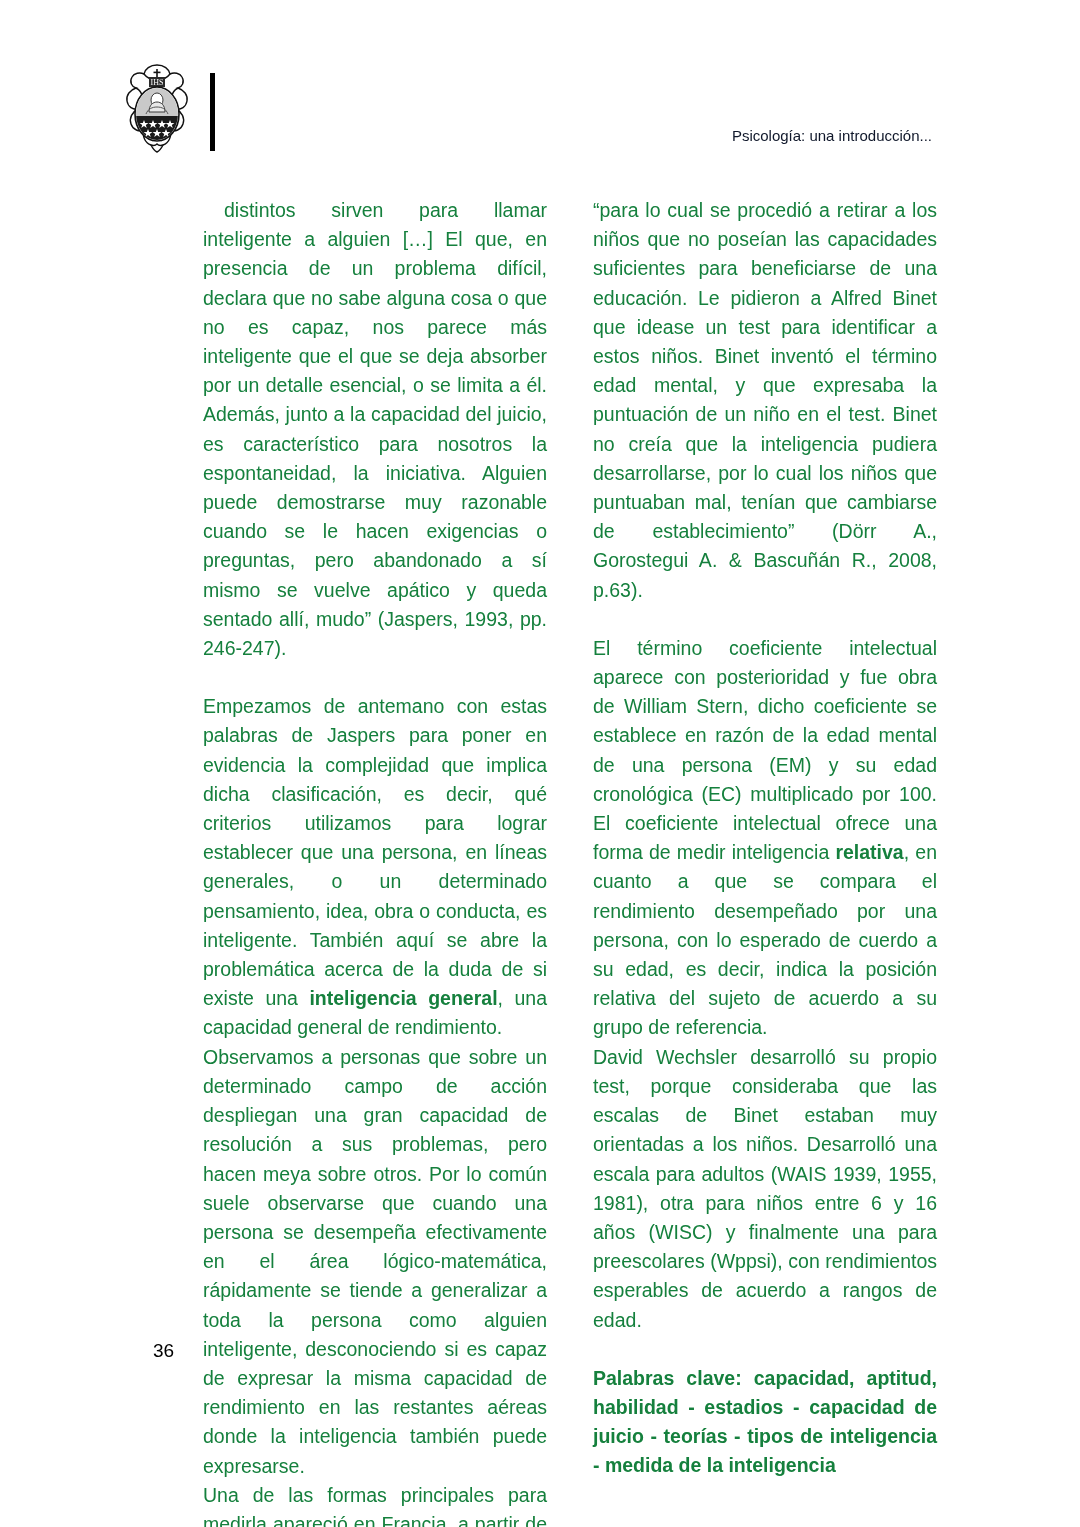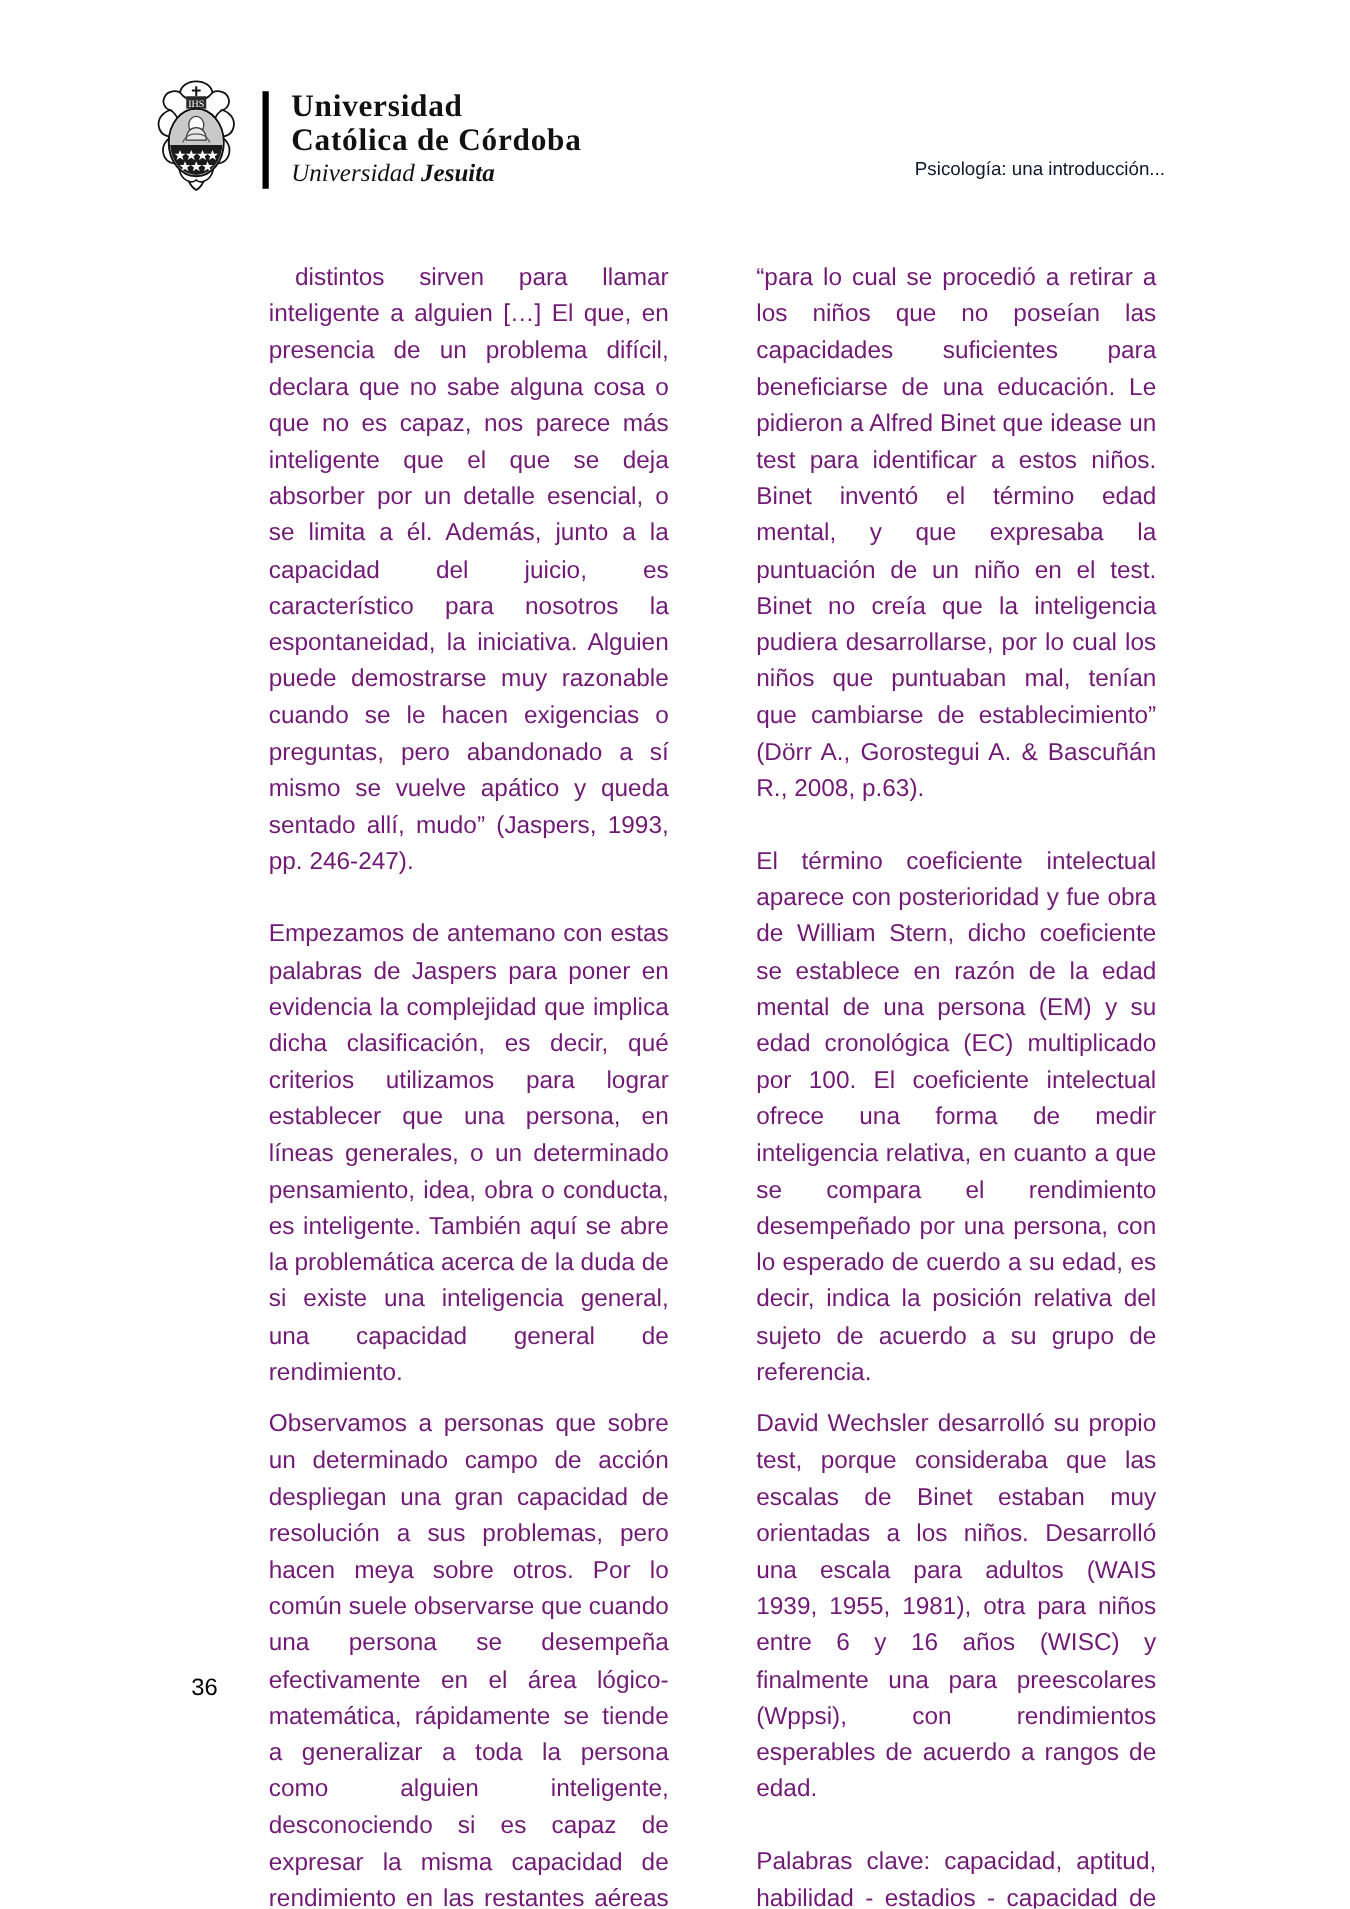--- a/index.html
+++ b/index.html
@@ -83,37 +83,37 @@
     left: 203px;
     top: 196px;
     width: 734px;
     display: flex;
     gap: 46px;
   }
   .col {
     width: 344px;
   }
   .col p {
-    margin: 12px;
+    margin: 0;
     font-size: 19.5px;
     line-height: 29.2px;
     text-align: justify;
     text-justify: inter-word;
     hyphens: manual;
-    color: #701a75;
+    color: #15803d;
   }
   .col p.indent {
     text-indent: 21px;
   }
   .col p.gap-before {
     margin-top: 29px;
   }
   .col p b,
   .col p strong {
-    font-weight: 400;
+    font-weight: 700;
   }
   .kw {
     font-weight: 700;
   }
 
   
   .folio {
     position: absolute;
     left: 153px;
     top: 1340px;
@@ -182,25 +182,20 @@
             <polygon points="46,69 47.2,72 50.4,72 47.8,74 48.8,77 46,75.1 43.2,77 44.2,74 41.6,72 44.8,72"></polygon>
           </g>
 
           <path d="M15 79 C24 84 50 84 59 79 L59 84 L15 84 Z" fill="#9a9a9a"></path>
         </g>
       </svg>
     </span>
 
     <span class="rule-bar"></span>
 
-    <span class="wordmark">
-      <div class="line1">Universidad</div>
-      <div class="line2">Católica de Córdoba</div>
-      <div class="line3"><span>Universidad </span><b>Jesuita</b></div>
-    </span>
   </div>
 
   <div class="running-head">Psicología: una introducción...</div>
 
   <div class="columns">
 
     <div class="col">
       <p class="indent">distintos sirven para llamar inteligente a alguien […] El que, en presencia de un problema difícil, declara que no sabe alguna cosa o que no es capaz, nos parece más inteligente que el que se deja absorber por un detalle esencial, o se limita a él. Además, junto a la capacidad del juicio, es característico para nosotros la espontaneidad, la iniciativa. Alguien puede demostrarse muy razonable cuando se le hacen exigencias o preguntas, pero abandonado a sí mismo se vuelve apático y queda sentado allí, mudo” (Jaspers, 1993, pp. 246-247).</p>
 
       <p class="gap-before"><span>Empezamos de antemano con estas palabras de Jaspers para poner en evidencia la complejidad que implica dicha clasificación, es decir, qué criterios utilizamos para lograr establecer que una persona, en líneas generales, o un determinado pensamiento, idea, obra o conducta, es inteligente. También aquí se abre la problemática acerca de la duda de si existe una </span><b>inteligencia general</b><span>, una capacidad general de rendimiento.</span></p>

